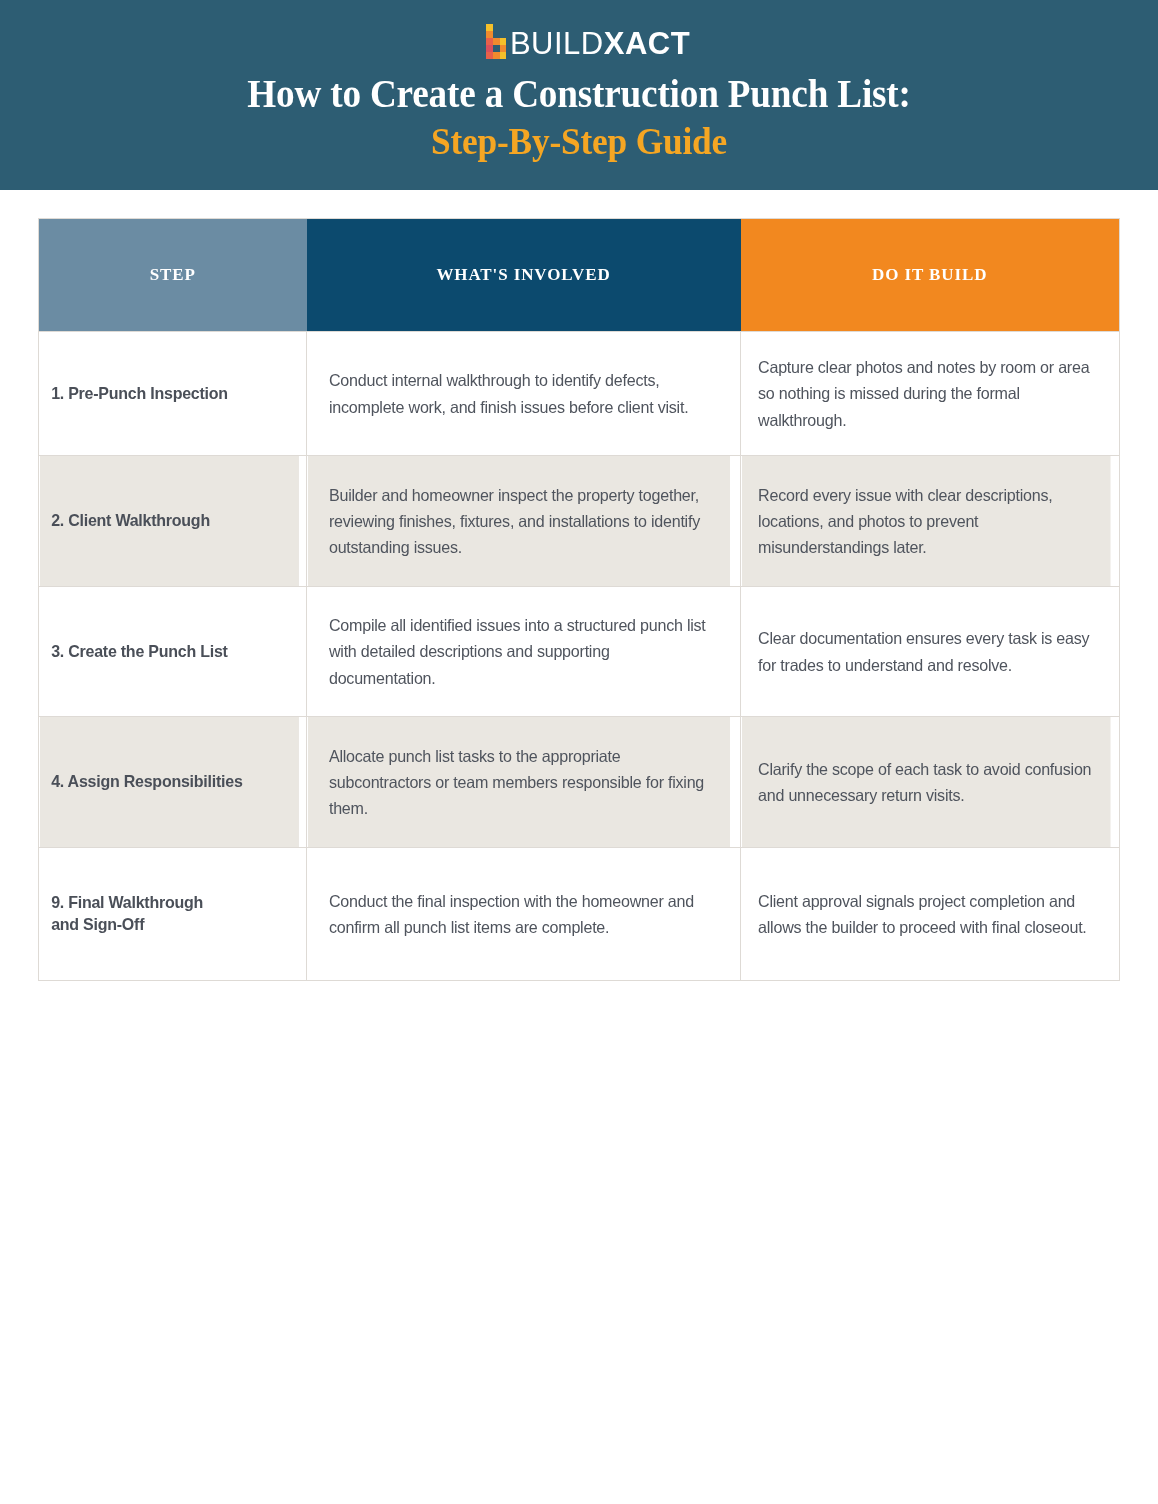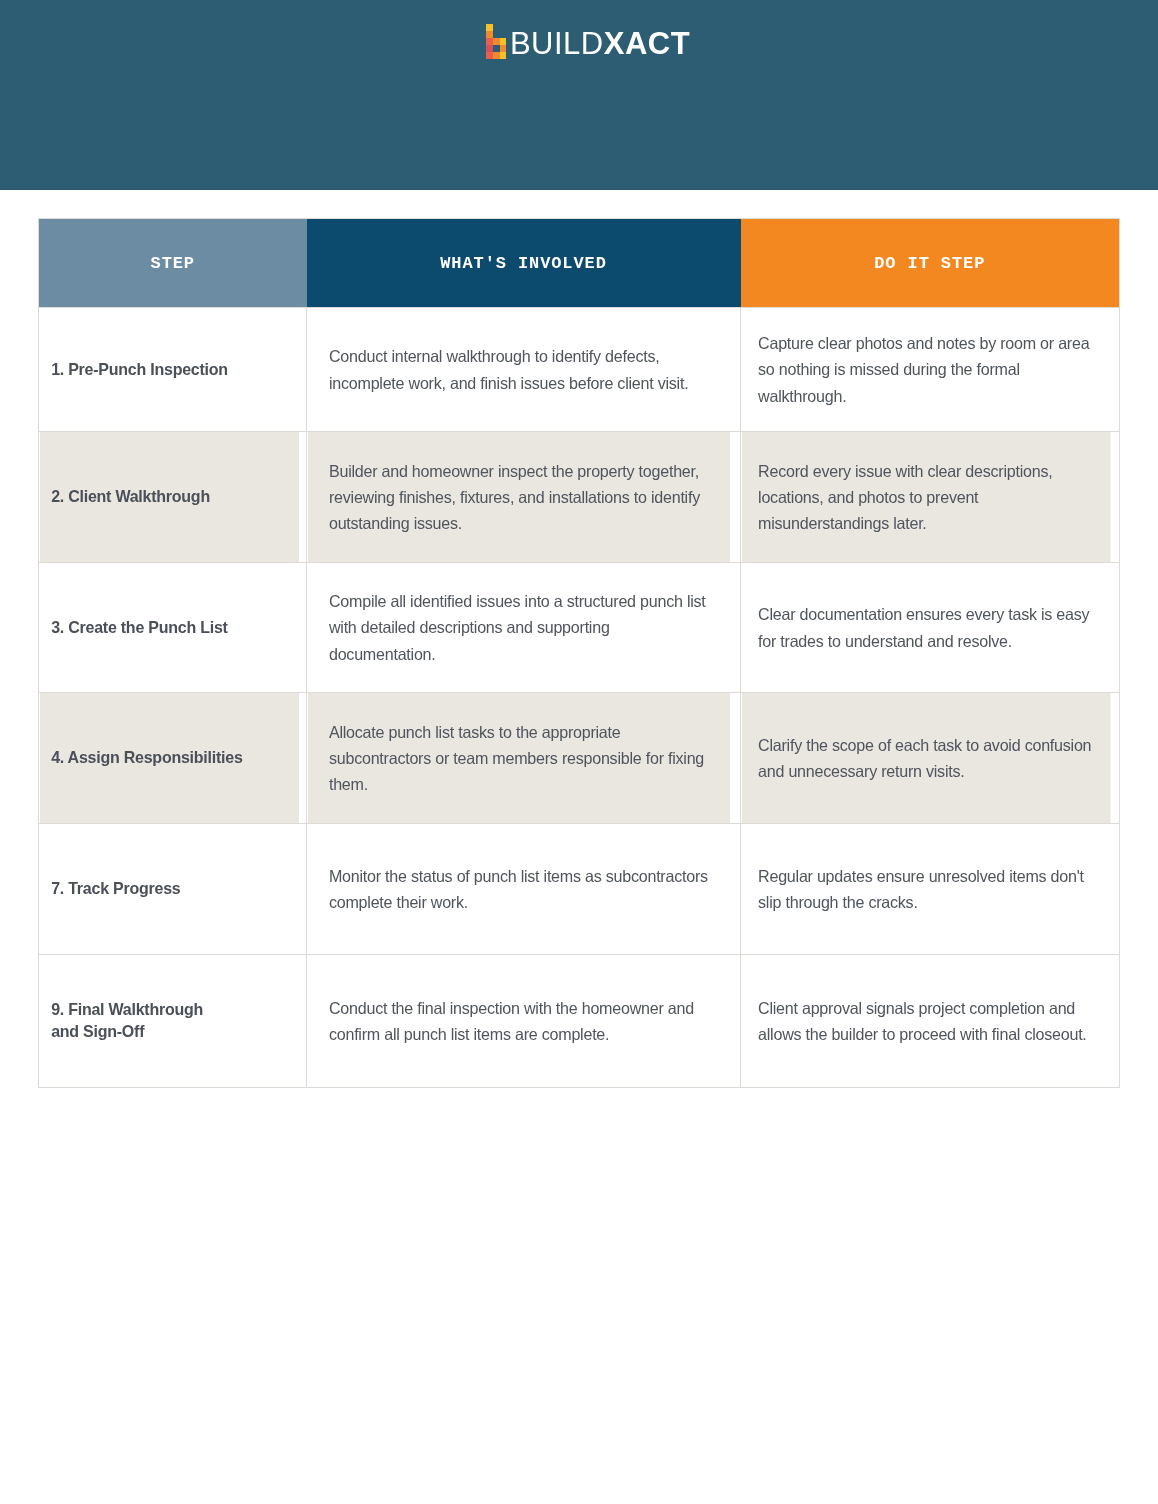--- a/index.html
+++ b/index.html
@@ -86,23 +86,23 @@
     table-layout: fixed;
     width: 1081px;
     border: 1px solid #dedad5;
   }
   table.punch-table col.c1 { width: 268px; }
   table.punch-table col.c2 { width: 434px; }
   table.punch-table col.c3 { width: 379px; }
 
   thead th {
     height: 80px;
-    padding: 4px;
+    padding: 16px;
     color: #ffffff;
-    font-family: Liberation Mono, monospace;
+    font-family: Liberation Serif, serif;
     font-weight: 700;
     font-size: 17px;
     letter-spacing: 0.9px;
     vertical-align: middle;
     border: none;
   }
   th.h-step     { background: #6b8ca3; }
   th.h-involved { background: #0c4a6e; }
   th.h-right    { background: #f2881f; }
 
@@ -167,35 +167,39 @@
       <rect x="6" y="21" width="7" height="7" fill="#d94f5c"></rect>
       <rect x="13" y="21" width="7" height="7" fill="#2d5d73"></rect>
       <rect x="20" y="21" width="6" height="7" fill="#f08a2e"></rect>
       <rect x="6" y="28" width="7" height="7" fill="#e8604a"></rect>
       <rect x="13" y="28" width="7" height="7" fill="#f08a2e"></rect>
       <rect x="20" y="28" width="6" height="7" fill="#f5c02a"></rect>
     </svg>
     <div class="logo-word"><span class="lw-light">BUILD</span><span class="lw-bold">XACT</span></div>
   </div>
 
+  <div class="title-block">
+    <div class="title-line1">How to Create a Construction Punch List:</div>
+    <div class="title-line2">Step-By-Step Guide</div>
+  </div>
 
 </div>
 
 <div class="table-wrap">
   <table class="punch-table">
     <colgroup>
       <col class="c1">
         <col class="c2">
         <col class="c3">
     </colgroup>
     <thead>
       <tr>
         <th class="h-step">STEP</th>
         <th class="h-involved">WHAT'S INVOLVED</th>
-        <th class="h-right">DO IT STEP</th>
+        <th class="h-right">DO IT BUILD</th>
       </tr>
     </thead>
     <tbody>
 
       <tr class="row-white r1">
         <td class="step-cell">1. Pre-Punch Inspection</td>
         <td class="body-cell involved-cell">Conduct internal walkthrough to identify defects, incomplete work, and finish issues before client visit.</td>
         <td class="body-cell right-cell">Capture clear photos and notes by room or area so nothing is missed during the formal walkthrough.</td>
       </tr>
 
@@ -212,25 +216,20 @@
       </tr>
 
       <tr class="row-beige r4">
         <td class="step-cell">4. Assign Responsibilities</td>
         <td class="body-cell involved-cell">Allocate punch list tasks to the appropriate subcontractors or team members responsible for fixing them.</td>
         <td class="body-cell right-cell">Clarify the scope of each task to avoid confusion and unnecessary return visits.</td>
       </tr>
 
 
 
-      <tr class="row-white r7">
-        <td class="step-cell">7. Track Progress</td>
-        <td class="body-cell involved-cell">Monitor the status of punch list items as subcontractors complete their work.</td>
-        <td class="body-cell right-cell">Regular updates ensure unresolved items don't slip through the cracks.</td>
-      </tr>
 
 
       <tr class="row-white r9">
         <td class="step-cell">9. Final Walkthrough
 and Sign-Off</td>
         <td class="body-cell involved-cell">Conduct the final inspection with the homeowner and confirm all punch list items are complete.</td>
         <td class="body-cell right-cell">Client approval signals project completion and allows the builder to proceed with final closeout.</td>
       </tr>
 
     </tbody>

